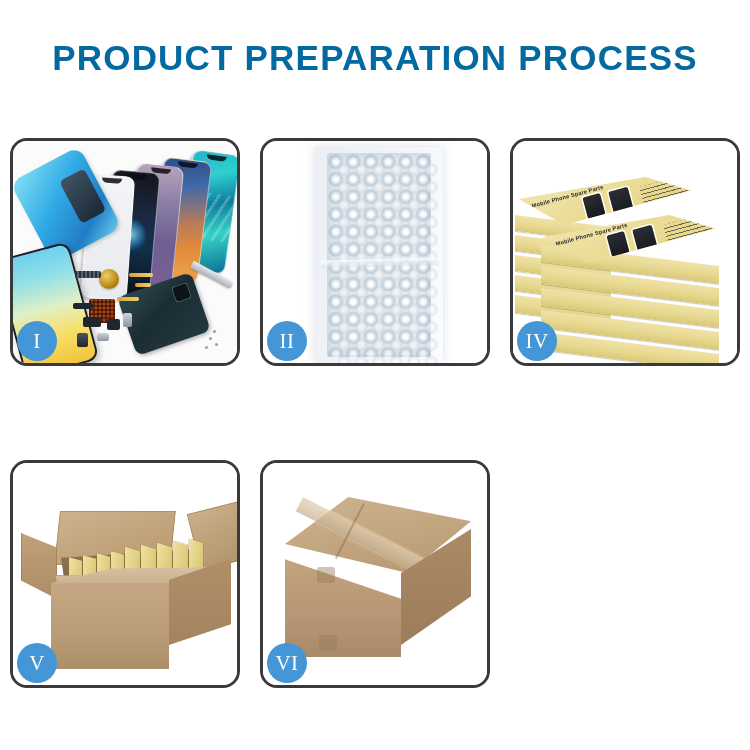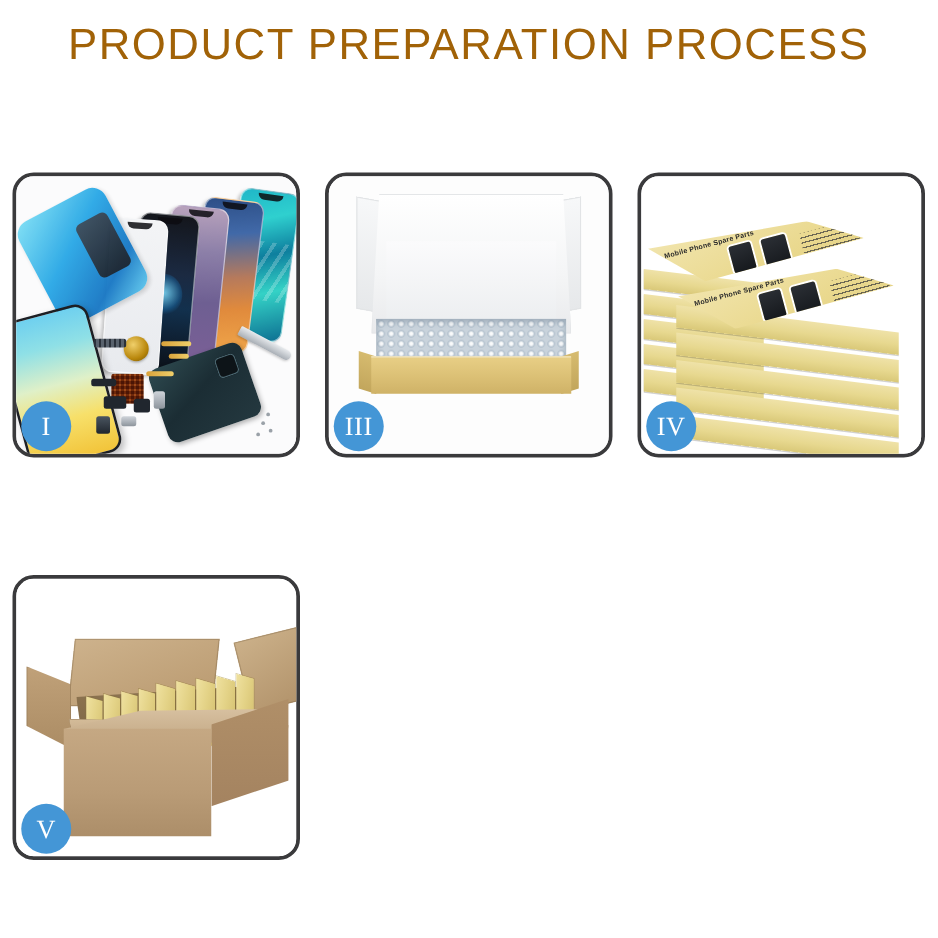--- a/index.html
+++ b/index.html
@@ -17,25 +17,25 @@
 
   
   .header {
     position: absolute;
     top: 0; left: 0;
     width: 750px;
     text-align: center;
   }
   .page-title {
     margin: 0;
-    padding-top: 16px;
+    padding-top: 38px;
     font-size: 35px;
-    font-weight: 400;
+    font-weight: 700;
     letter-spacing: 1.2px;
-    color: #a16207;
+    color: #0369a1;
     font-family: "Liberation Sans", sans-serif;
     white-space: nowrap;
   }
   .page-subtitle {
     margin: 0;
     padding-top: 11px;
     font-size: 15.5px;
     font-weight: 400;
     color: #111111;
     letter-spacing: 0.1px;
@@ -421,35 +421,31 @@
            background:linear-gradient(180deg,#4a5560,#20262e);"></div>
       <div class="part metal" style="left:84px; top:192px; width:12px; height:8px;"></div>
       <div class="screw" style="left:196px; top:196px;"></div>
       <div class="screw" style="left:202px; top:202px;"></div>
       <div class="screw" style="left:192px; top:205px;"></div>
       <div class="screw" style="left:200px; top:189px;"></div>
     </div>
     <div class="badge">I</div>
   </div>
 
-
   <div class="panel">
     <div class="panel-stage">
-      <div class="p3-bg"></div>
-      <div class="mailer-lid-flapL"></div>
-      <div class="mailer-lid-flapR"></div>
-      <div class="mailer-lid"></div>
-      <div class="mailer-inner-foam"></div>
-      <div class="mailer-bubble-fill"></div>
-      <div class="mailer-tray-left"></div>
-      <div class="mailer-tray-right"></div>
-      <div class="mailer-tray-front"></div>
+      <div class="p2-bg"></div>
+      <div class="wrap-sheet"></div>
+      <div class="bubbles"></div>
+      <div class="bubbles-2"></div>
+      <div class="wrap-fold"></div>
     </div>
-    <div class="badge">III</div>
+    <div class="badge">II</div>
   </div>
+
 
   <div class="panel">
     <div class="panel-stage">
       <div class="p4-bg"></div>
       <div class="kstack">
 
         <div class="kbox" style="left:2px; top:62px; width:96px; height:16px; transform:skewY(7deg);"></div>
         <div class="kbox" style="left:2px; top:82px; width:96px; height:16px; transform:skewY(7deg);"></div>
         <div class="kbox" style="left:2px; top:102px; width:96px; height:16px; transform:skewY(7deg);"></div>
         <div class="kbox" style="left:2px; top:122px; width:96px; height:16px; transform:skewY(7deg);"></div>
@@ -502,14 +498,27 @@
       <div class="ybox" style="left:176px; top:78px; width:14px; height:50px; transform: skewY(16deg);"></div>
 
       <div class="flap flap-front"></div>
       <div class="carton-rim"></div>
       <div class="carton-side"></div>
       <div class="carton-front"></div>
     </div>
     <div class="badge">V</div>
   </div>
 
+  <div class="panel">
+    <div class="panel-stage">
+      <div class="p6-bg"></div>
+      <div class="sealed-top"></div>
+      <div class="tape"></div>
+      <div class="sealed-side"></div>
+      <div class="sealed-front"></div>
+      <div class="seam" style="left:100px; top:40px; width:1.5px; height:62px; transform: rotate(27deg); transform-origin: top left;"></div>
+      <div class="tab" style="left:54px; top:104px;"></div>
+      <div class="tab" style="left:56px; top:172px;"></div>
+    </div>
+    <div class="badge">VI</div>
+  </div>
 
 </div>
 
 </body></html>

